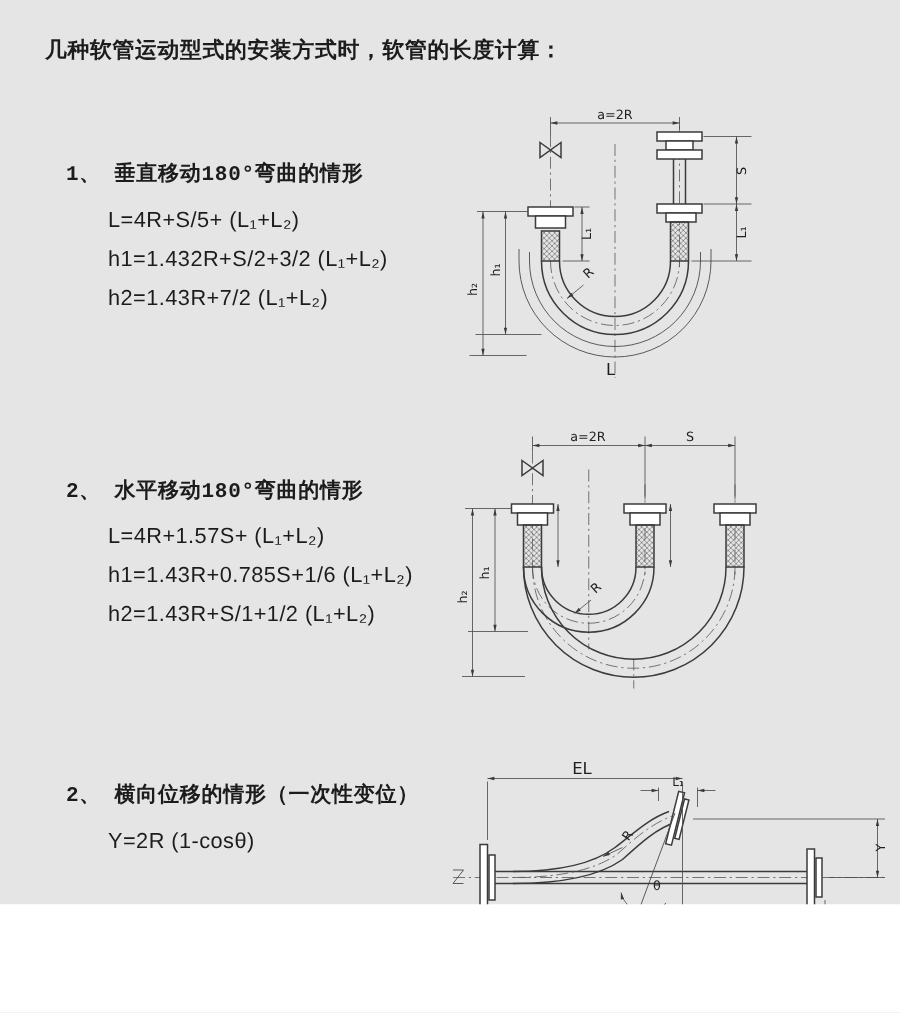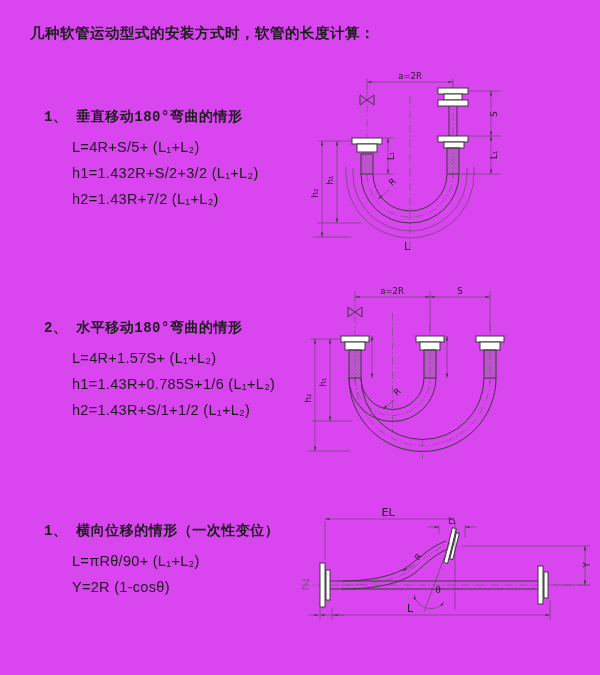--- a/index.html
+++ b/index.html
@@ -1,16 +1,16 @@
 <!DOCTYPE html>
 <html><head>
 <meta charset="utf-8">
 <style>
   html,body{margin:0;padding:0;background:#ffffff;}
-  .page{position:relative;width:600px;height:675px;background:#d946ef;overflow:hidden;
+  .page{position:relative;width:600px;height:603px;background:#e5e5e5;overflow:hidden;
         font-family:"Liberation Sans",sans-serif;color:#1c1c1c;}
   .title{position:absolute;left:30px;top:24px;font-size:14.5px;font-weight:bold;
          letter-spacing:.5px;white-space:nowrap;}
   .sec{position:absolute;left:44px;white-space:nowrap;}
   .sec-head{font-size:14px;font-weight:bold;line-height:19px;letter-spacing:.5px;font-family:Liberation Mono, monospace;}
   .formulas{margin-left:28px;margin-top:7px;}
   .formula{font-size:14.5px;line-height:26px;letter-spacing:.3px;}
   svg{position:absolute;overflow:visible;}
   .ln{stroke:#3b3b3b;stroke-width:1;fill:none;}
   .thin{stroke:#4a4a4a;stroke-width:.6;fill:none;}
@@ -39,23 +39,22 @@
   <div class="sec" style="top:319px">
     <div class="sec-head">2、 水平移动180°弯曲的情形</div>
     <div class="formulas">
       <div class="formula">L=4R+1.57S+ (L₁+L₂)</div>
       <div class="formula">h1=1.43R+0.785S+1/6 (L₁+L₂)</div>
       <div class="formula">h2=1.43R+S/1+1/2 (L₁+L₂)</div>
     </div>
   </div>
 
   <div class="sec" style="top:522px">
-    <div class="sec-head">1、 横向位移的情形（一次性变位）</div>
+    <div class="sec-head">2、 横向位移的情形（一次性变位）</div>
     <div class="formulas">
-      <div class="formula">L=πRθ/90+ (L₁+L₂)</div>
       <div class="formula">Y=2R (1-cosθ)</div>
     </div>
   </div>
 
   <svg style="left:305px;top:66px" width="290" height="192" viewBox="0 0 290 192">
     <defs>
       <marker id="m1" viewBox="0 0 12 12" refX="11" refY="6" markerWidth="10" markerHeight="10" orient="auto-start-reverse">
         <path d="M1,3.6 L11,6 L1,8.4 Z" fill="#3a3a3a"></path>
       </marker>
       <pattern id="p1" width="3.5" height="3.5" patternUnits="userSpaceOnUse">

